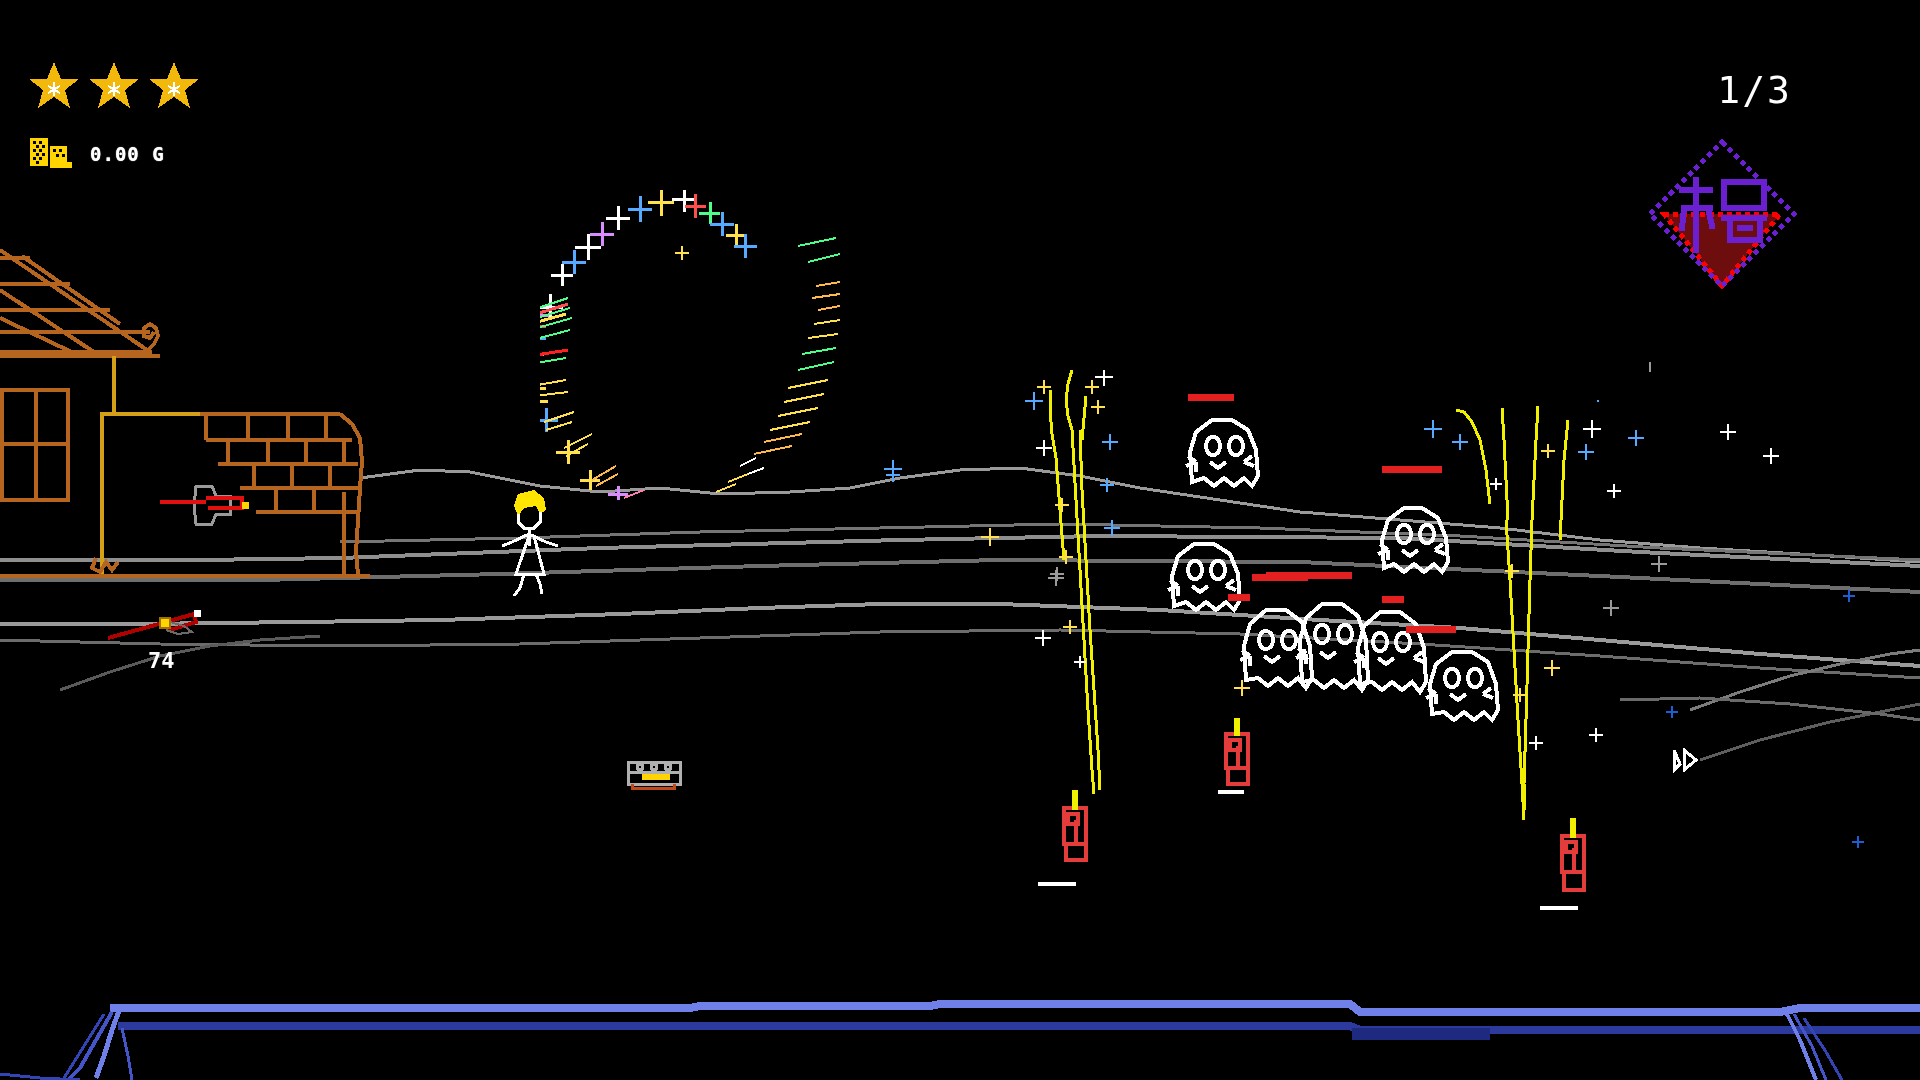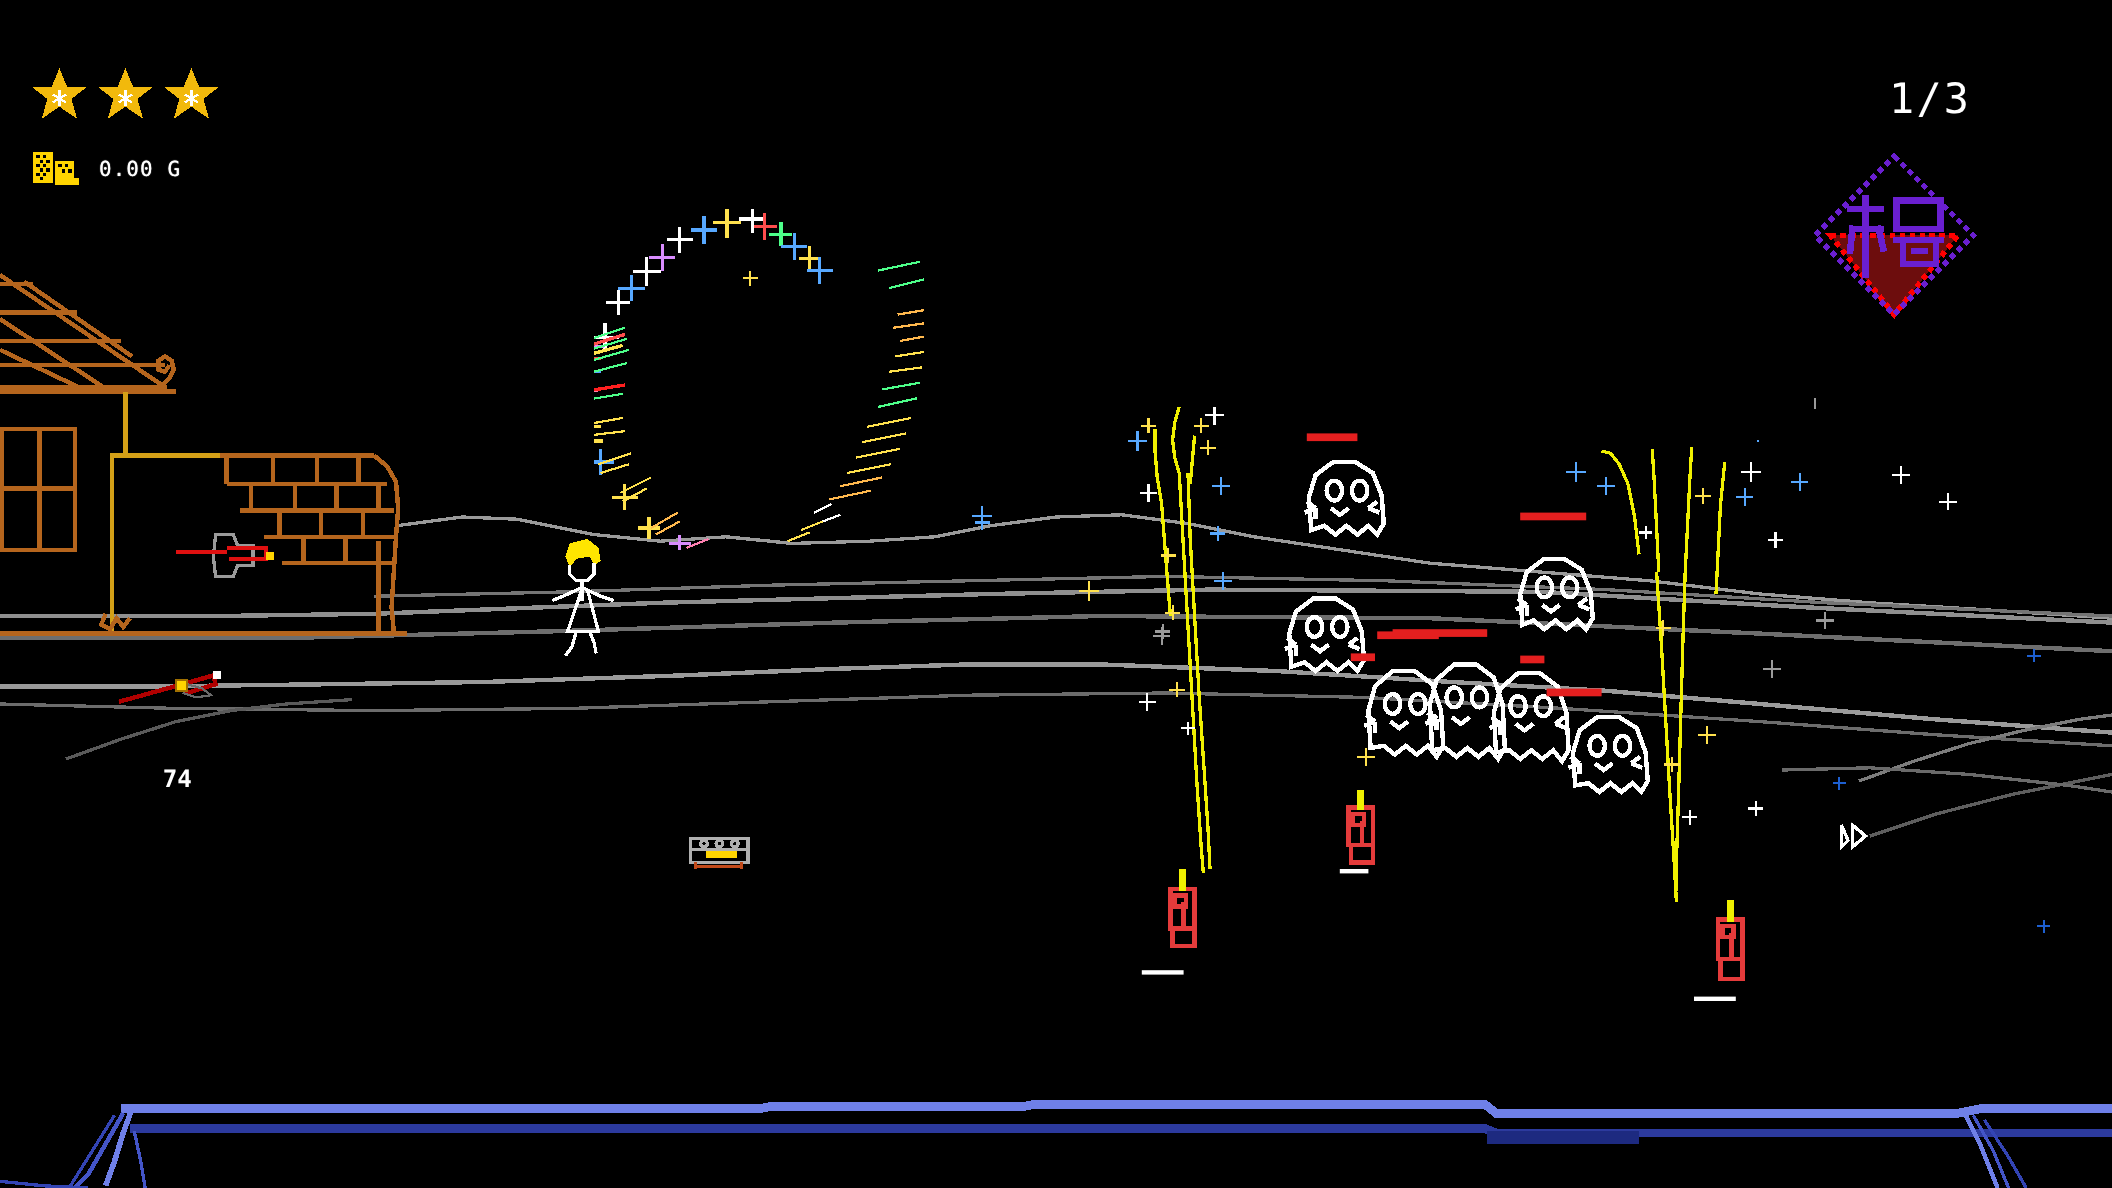--- a/index.html
+++ b/index.html
@@ -11,21 +11,21 @@
   .abs{position:absolute;}
 
   
   #hud-stars{position:absolute;left:28px;top:60px;display:flex;gap:8px;}
   .star{width:52px;height:50px;position:relative;}
   .star svg{display:block;}
 
   #hud-money{position:absolute;left:28px;top:136px;display:flex;align-items:center;gap:10px;}
   #coin-icon{width:52px;height:36px;}
   #money-text{color:#ffffff;font-family:"DejaVu Sans Mono",monospace;font-size:19px;letter-spacing:1px;
-              font-weight:normal;text-shadow:0 0 1px #fff;}
+              font-weight:bold;text-shadow:0 0 1px #fff;}
 
   #hud-wave{position:absolute;right:128px;top:68px;color:#ffffff;font-size:38px;font-weight:normal;
             font-family:"DejaVu Sans Mono",monospace;letter-spacing:2px;}
 
   #hud-emblem{position:absolute;right:118px;top:134px;width:160px;height:160px;}
 
   
   .terrain{position:absolute;left:0;top:0;width:1920px;height:1080px;pointer-events:none;}
 
   
@@ -153,21 +153,21 @@
     <g fill="none" stroke="#b00000" stroke-width="4">
       <line x1="0" y1="38" x2="58" y2="22"></line>
       <path d="M58,22 L86,14 L88,22 L62,30 Z"></path>
     </g>
     <g fill="none" stroke="#6a6a6a" stroke-width="2">
       <path d="M62,22 L76,26 L84,32 L70,34 L58,30"></path>
     </g>
     <rect x="52" y="18" width="10" height="10" fill="#ffd400" stroke="#a07000" stroke-width="2"></rect>
     <rect x="86" y="10" width="7" height="7" fill="#ffffff"></rect>
   </svg>
-  <div class="numlabel" style="left:148px;top:648px;margin-top:48px;">74</div>
+  <div class="numlabel" style="left:148px;top:648px;">74</div>
 
   <svg class="abs" style="left:500px;top:488px;" width="64" height="110" shape-rendering="crispEdges">
 
     <path d="M18,6 L34,2 L44,10 L46,22 L40,26 L36,18 L24,20 L18,28 L14,18 Z" fill="#ffe500"></path>
     <g stroke="#ffffff" stroke-width="3" fill="none">
 
       <path d="M18,26 L18,34 L24,40 L34,40 L40,34 L40,24"></path>
 
       <line x1="29" y1="40" x2="29" y2="58"></line>
 

